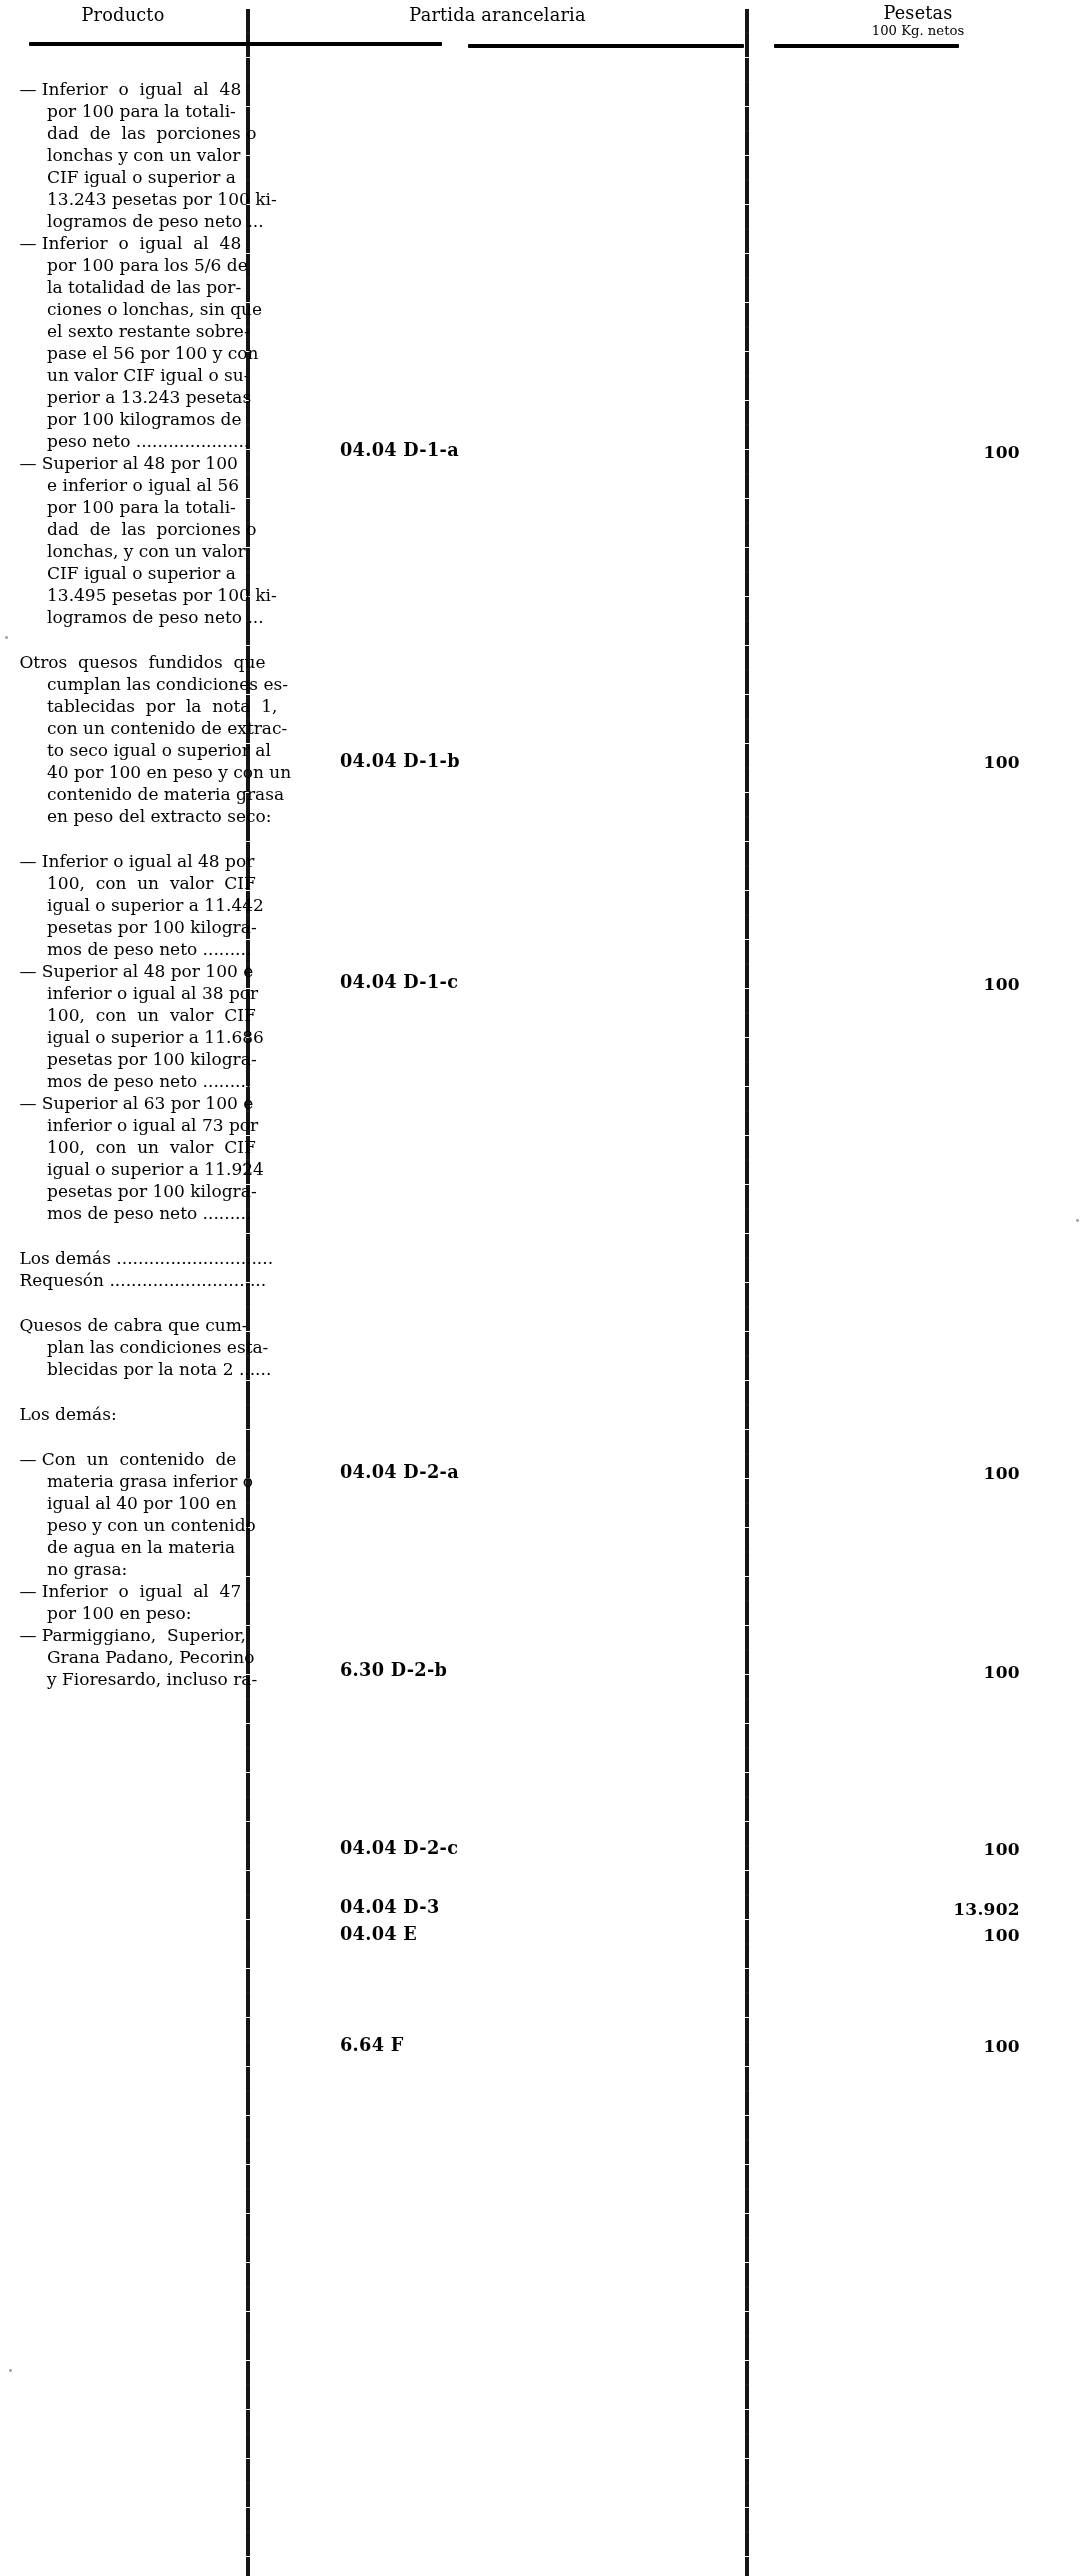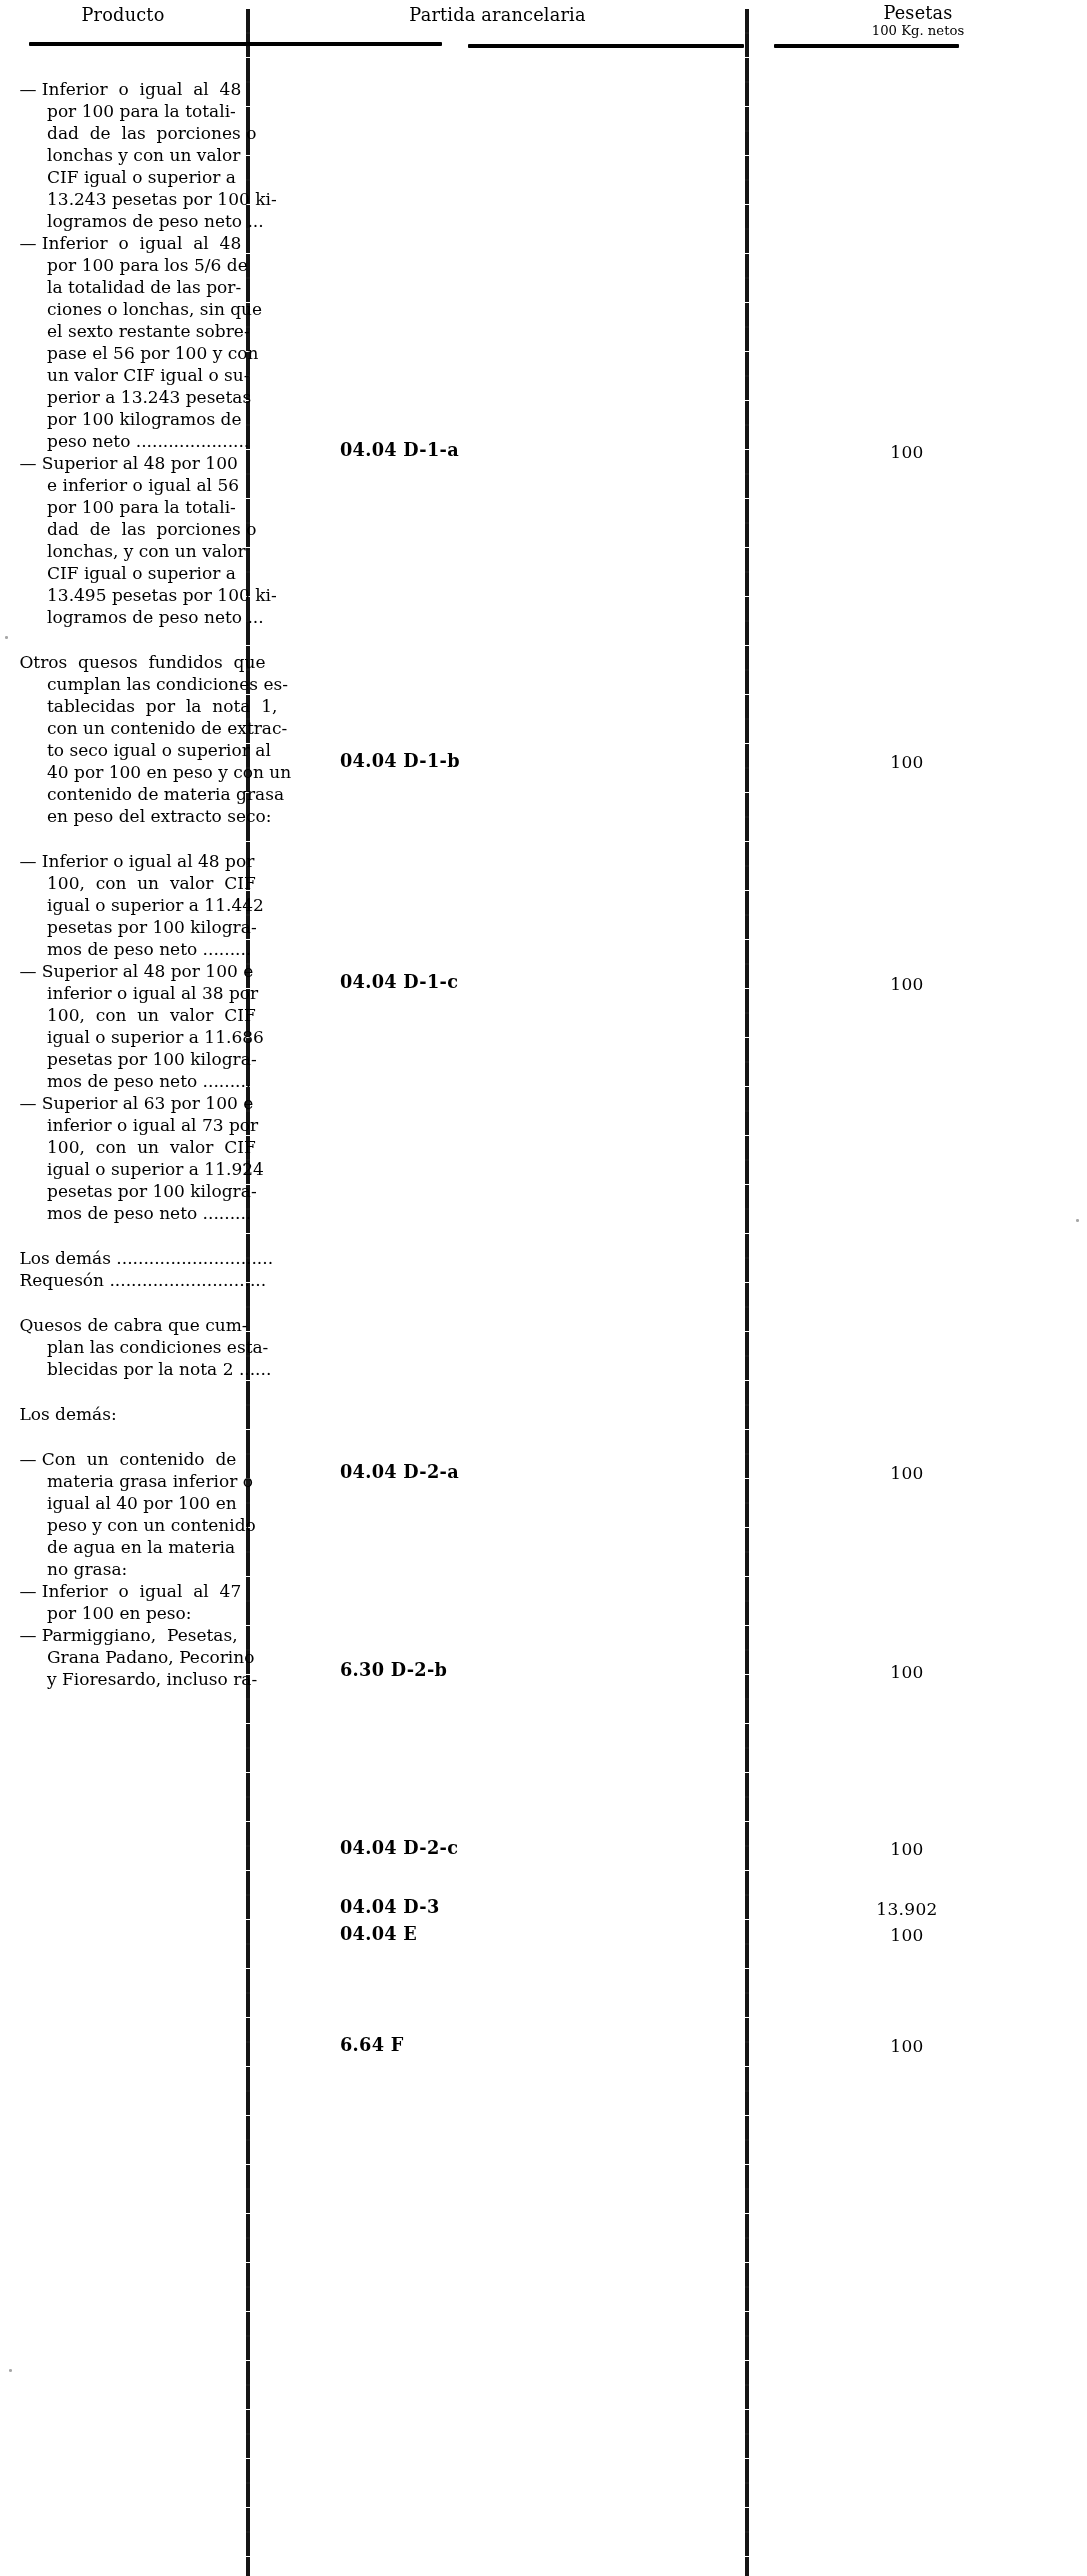--- a/index.html
+++ b/index.html
@@ -44,22 +44,22 @@
 
   
   .i0 {padding-left:19.4px;}
   .i1 {padding-left:47px;}
   .dash{padding-left:19.4px;}
   .dashcont{padding-left:47px;}
 
   
   .code{position:absolute;font-size:17.7px;font-weight:700;letter-spacing:0.3px;
         white-space:nowrap;}
-  .val {position:absolute;font-size:17px;font-weight:400;letter-spacing:0.3px;
-        white-space:nowrap;text-align:center;padding-left:24px;}
+  .val {position:absolute;font-size:17px;font-weight:700;letter-spacing:0.3px;
+        white-space:nowrap;text-align:right;}
 
   
   .noise{position:absolute;background:#000;opacity:.35;border-radius:50%;}
 </style>
 </head>
 <body>
 
 <div class="sheet">
 
   <div class="hdr">
@@ -169,21 +169,21 @@
         <span class="ln dashcont">igual al 40 por 100 en</span>
         <span class="ln dashcont">peso y con un contenido</span>
         <span class="ln dashcont">de agua en la materia</span>
         <span class="ln dashcont">no grasa:</span>
       </div>
       <div class="para blk">
         <span class="ln dash">— Inferior  o  igual  al  47</span>
         <span class="ln dashcont">por 100 en peso:</span>
       </div>
       <div class="para blk">
-        <span class="ln dash">— Parmiggiano,  Pesetas,</span>
+        <span class="ln dash">— Parmiggiano,  Superior,</span>
         <span class="ln dashcont">Grana Padano, Pecorino</span>
         <span class="ln dashcont">y Fioresardo, incluso ra-</span>
       </div>
     </div>
 
   <div class="col-part" id="codecol">
       <div class="code" style="top: 439px; left: 93px;">04.04 D-1-a</div>
       <div class="code" style="top: 750px; left: 93px;">04.04 D-1-b</div>
       <div class="code" style="top: 971px; left: 93px;">04.04 D-1-c</div>
       <div class="code" style="top: 1461px; left: 93px;">04.04 D-2-a</div>

